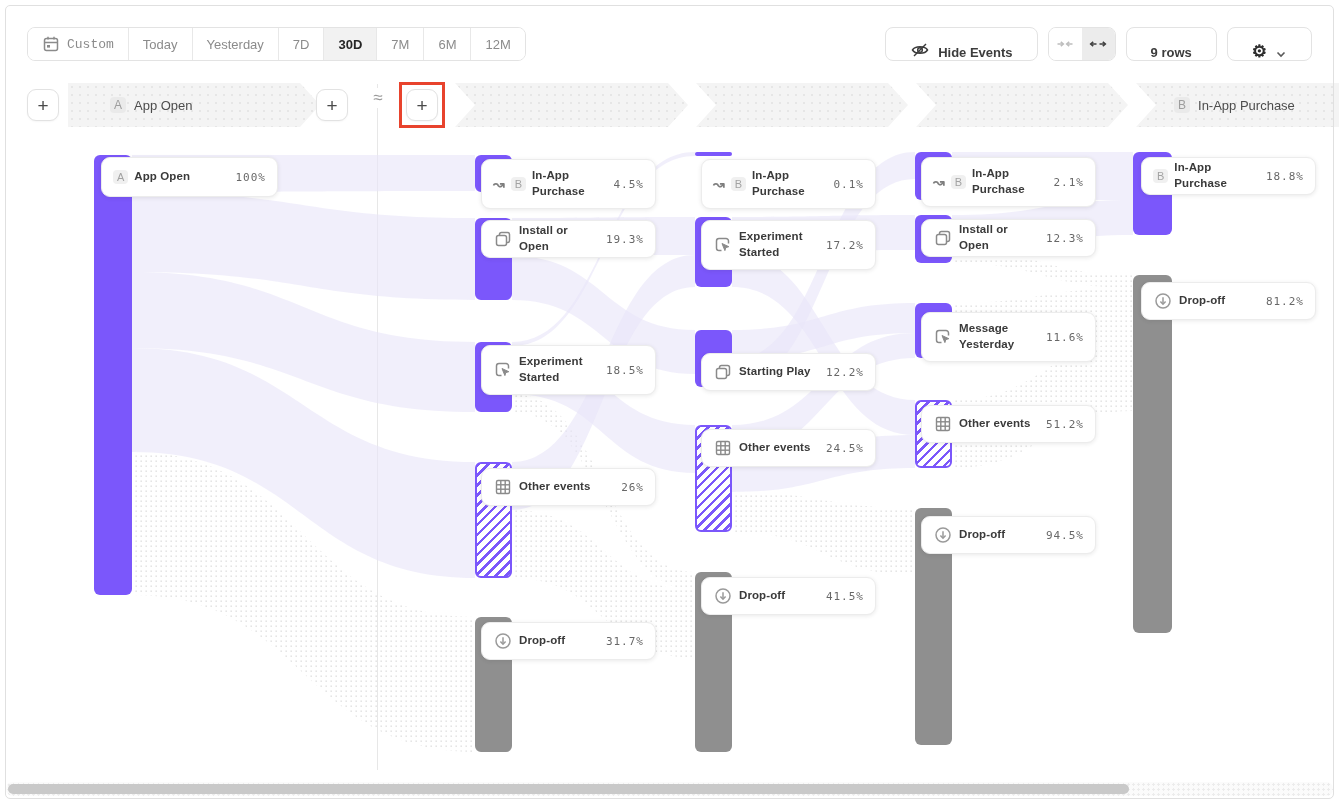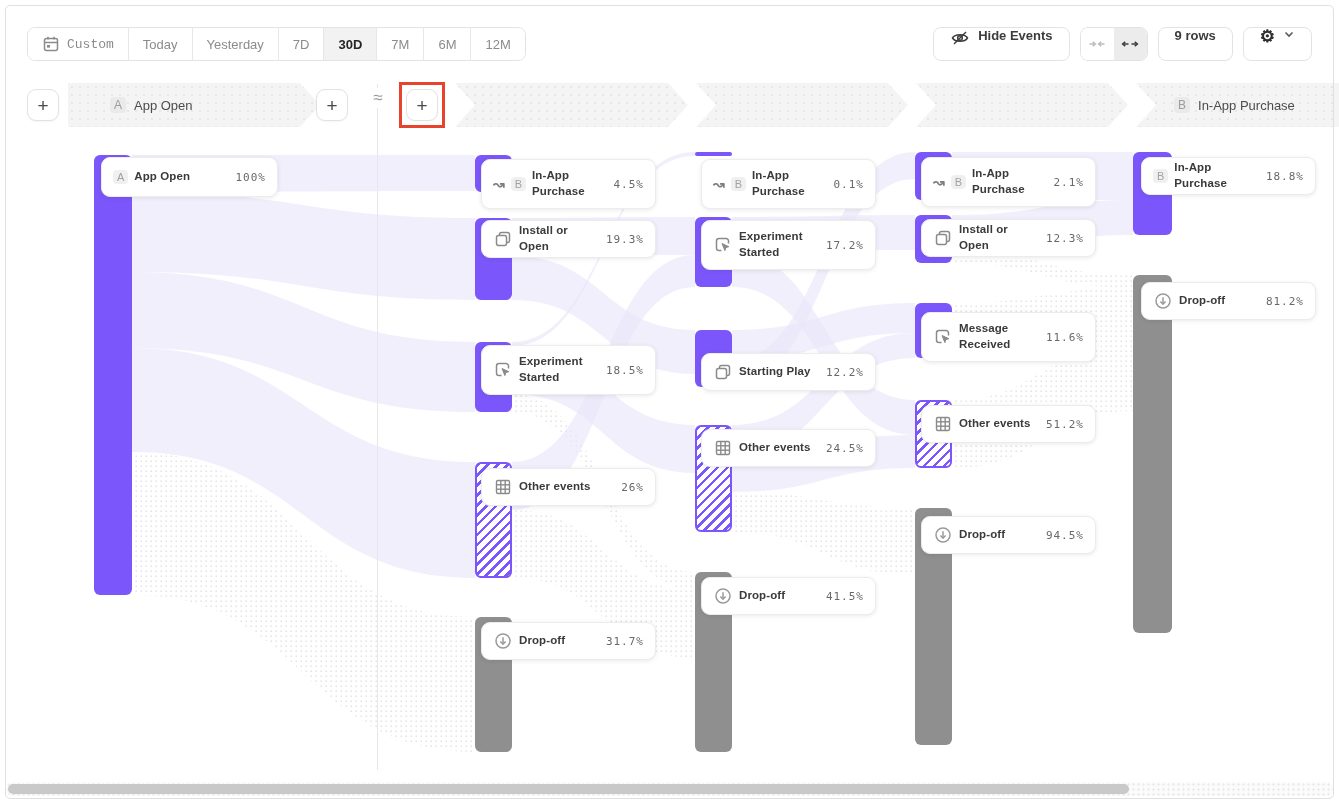--- a/index.html
+++ b/index.html
@@ -10,21 +10,21 @@
   }
   .frame{position:absolute;inset:5px;border:1px solid #e0e0e0;border-radius:5px;pointer-events:none;z-index:50;}
 
   
   .toolbar{position:absolute;left:27px;right:27px;top:27px;height:34px;display:flex;justify-content:space-between;z-index:20;}
   .seg-group{display:flex;border:1px solid #e3e3e3;border-radius:8px;background:#fff;overflow:hidden;height:34px;box-sizing:border-box;}
   .seg-btn{display:flex;align-items:center;gap:7px;padding:0 14px;font-size:13px;color:#8b8b8b;border-left:1px solid #e8e8e8;cursor:pointer;background:#fff;white-space:nowrap;}
   .seg-btn:first-child{border-left:none;font-family:Liberation Mono, monospace;}
   .seg-btn.selected{background:#f2f2f2;color:#262626;font-weight:700;}
   .tb-right{display:flex;gap:10px;align-items:center;}
-  .tb-btn{display:flex;align-items:flex-start;gap:8px;height:34px;box-sizing:border-box;padding:0 16px;
+  .tb-btn{display:flex;align-items:flex-end;gap:8px;height:34px;box-sizing:border-box;padding:0 24px;
     border:1px solid #e3e3e3;border-radius:8px;background:#fff;font-size:13px;font-weight:700;color:#3c3c3c;cursor:pointer;white-space:nowrap;}
   .mini-seg{display:flex;border:1px solid #e3e3e3;border-radius:8px;overflow:hidden;height:34px;box-sizing:border-box;}
   .mini-seg .m{width:33px;display:flex;align-items:center;justify-content:center;cursor:pointer;background:#fff;}
   .mini-seg .m.selected{background:#ececec;}
   .gear-glyph{font-size:17px;color:#2e2e2e;line-height:1;}
 
   
   .steps{position:absolute;left:0;top:83px;width:1339px;height:44px;z-index:10;}
   .plus-btn{position:absolute;width:32px;height:32px;box-sizing:border-box;border:1px solid #e2e2e2;border-radius:9px;
     background:#fff;color:#4a4a4a;font-size:19px;line-height:29px;text-align:center;cursor:pointer;font-weight:400;
@@ -345,21 +345,21 @@
       <span class="npct">12.3%</span>
     </div>
     <div class="bar solid" style="left: 915px; top: 303px; width: 37px; height: 55px;"></div>
     <div class="card" style="left: 921px; top: 312px; width: 175px; height: 50px;">
       <span class="nicon">
         <svg class="ic" width="20" height="20" viewBox="0 0 20 20" fill="none" stroke="#8a8a8a" stroke-width="1.5">
           <path d="M15.5 8.5 V6 a2.5 2.5 0 0 0 -2.5 -2.5 h-7 A2.5 2.5 0 0 0 3.5 6 v7 a2.5 2.5 0 0 0 2.5 2.5 h2.5"></path>
           <path d="M9 8.5 l6.8 3.2 -3 .9 -.9 3 z" fill="#8a8a8a" stroke="#8a8a8a" stroke-width="1"></path>
         </svg>
       </span>
-      <span class="nlabel">Message Received</span>
+      <span class="nlabel">Message Yesterday</span>
       <span class="npct">11.6%</span>
     </div>
     <div class="bar hatch" style="left: 915px; top: 400px; width: 37px; height: 68px;"></div>
     <div class="card" style="left: 921px; top: 405px; width: 175px; height: 38px;">
       <span class="nicon">
         <svg class="ic" width="20" height="20" viewBox="0 0 20 20" fill="none" stroke="#8a8a8a" stroke-width="1.4">
           <rect x="3.5" y="3.5" width="13" height="13" rx="1.5"></rect>
           <line x1="7.8" y1="3.5" x2="7.8" y2="16.5"></line>
           <line x1="12.2" y1="3.5" x2="12.2" y2="16.5"></line>
           <line x1="3.5" y1="7.8" x2="16.5" y2="7.8"></line>

